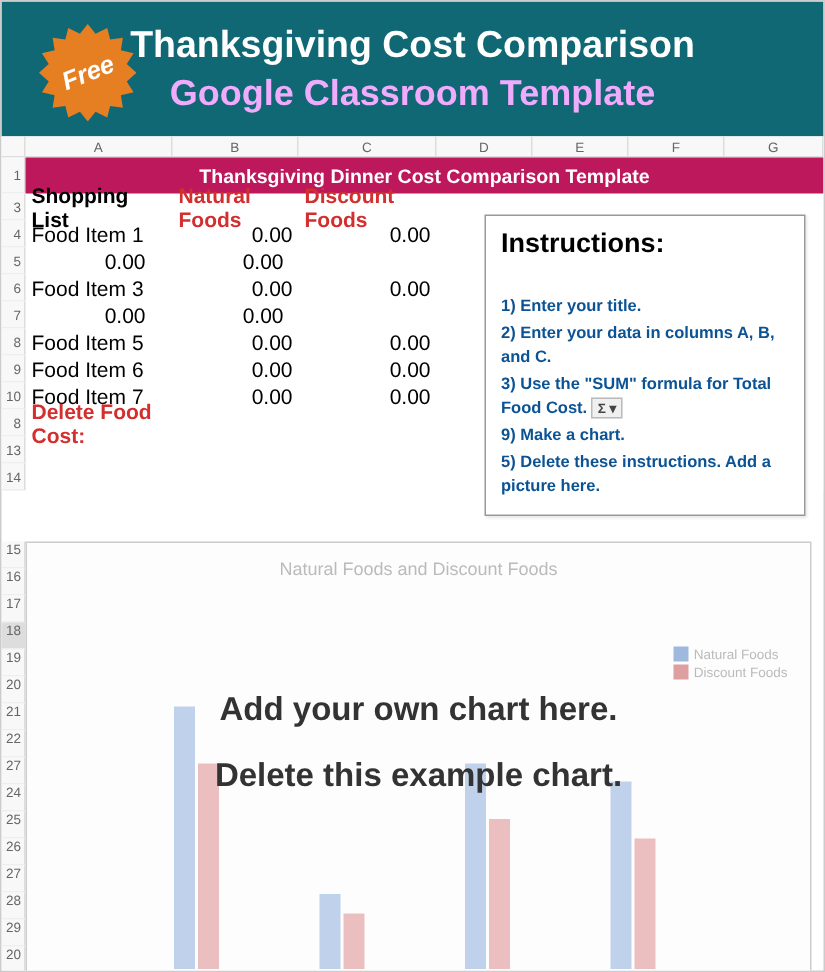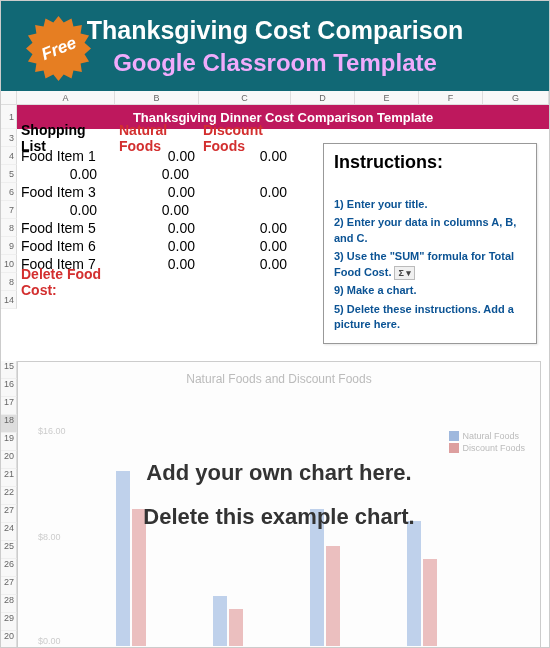--- a/index.html
+++ b/index.html
@@ -138,20 +138,24 @@
     </div>
 
   <div class="row">
     <div class="rownum">8</div>
     <div class="cell cA red">Delete Food Cost:</div>
     <div class="cell cB"></div>
     <div class="cell cC"></div>
     <div class="cell cR"></div>
   </div>
   <div class="row">
+      <div class="rownum">13</div>
+      <div class="cell" style="flex:1"></div>
+    </div>
+  <div class="row">
       <div class="rownum">14</div>
       <div class="cell" style="flex:1"></div>
     </div>
 
   <div class="instructions">
     <h3>Instructions:</h3>
     <div class="step">1) Enter your title.</div>
     <div class="step">2) Enter your data in columns  A, B, and C.</div>
     <div class="step"><span>3) Use the "SUM" formula for  Total Food Cost.</span><span class="sigma">Σ ▾</span></div>
     <div class="step">9) Make a chart.</div>
@@ -183,25 +187,20 @@
       <div class="legend">
         <div class="legend-item">
             <div class="legend-sw" style="background:#9fb8dd"></div>
             <span>Natural Foods</span>
           </div>
         <div class="legend-item">
             <div class="legend-sw" style="background:#dd9f9f"></div>
             <span>Discount Foods</span>
           </div>
       </div>
-      <div class="yaxis">
-        <div class="ytick" style="top:0">$16.00</div>
-        <div class="ytick" style="top:48%">$8.00</div>
-        <div class="ytick" style="bottom:0">$0.00</div>
-      </div>
       <div class="bars" id="bars">
           <div class="bargroup">
     <div class="bar b1" style="height:175px"></div>
     <div class="bar b2" style="height:137.5px"></div>
 
   </div>
           <div class="bargroup">
     <div class="bar b1" style="height:50px"></div>
     <div class="bar b2" style="height:37.5px"></div>
 

